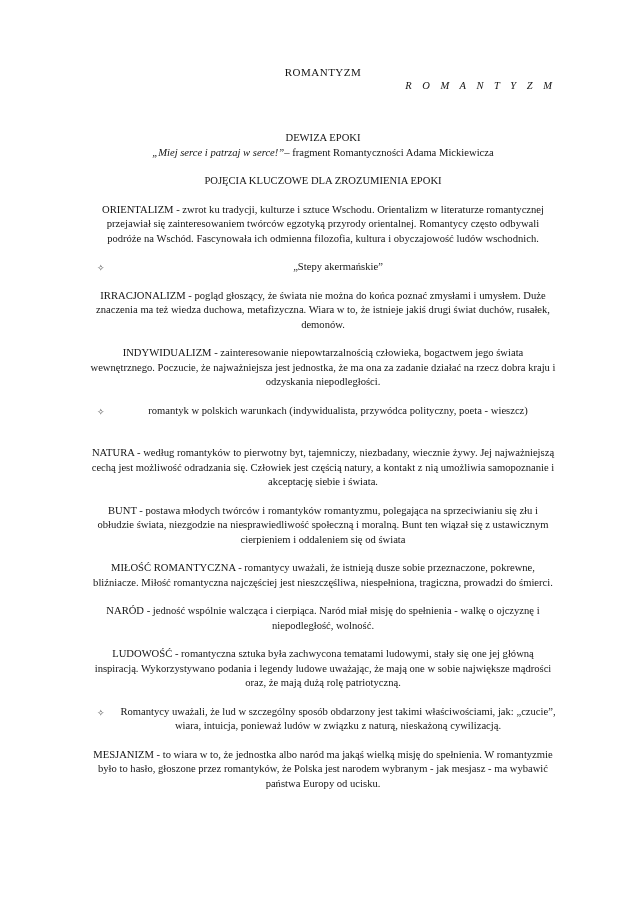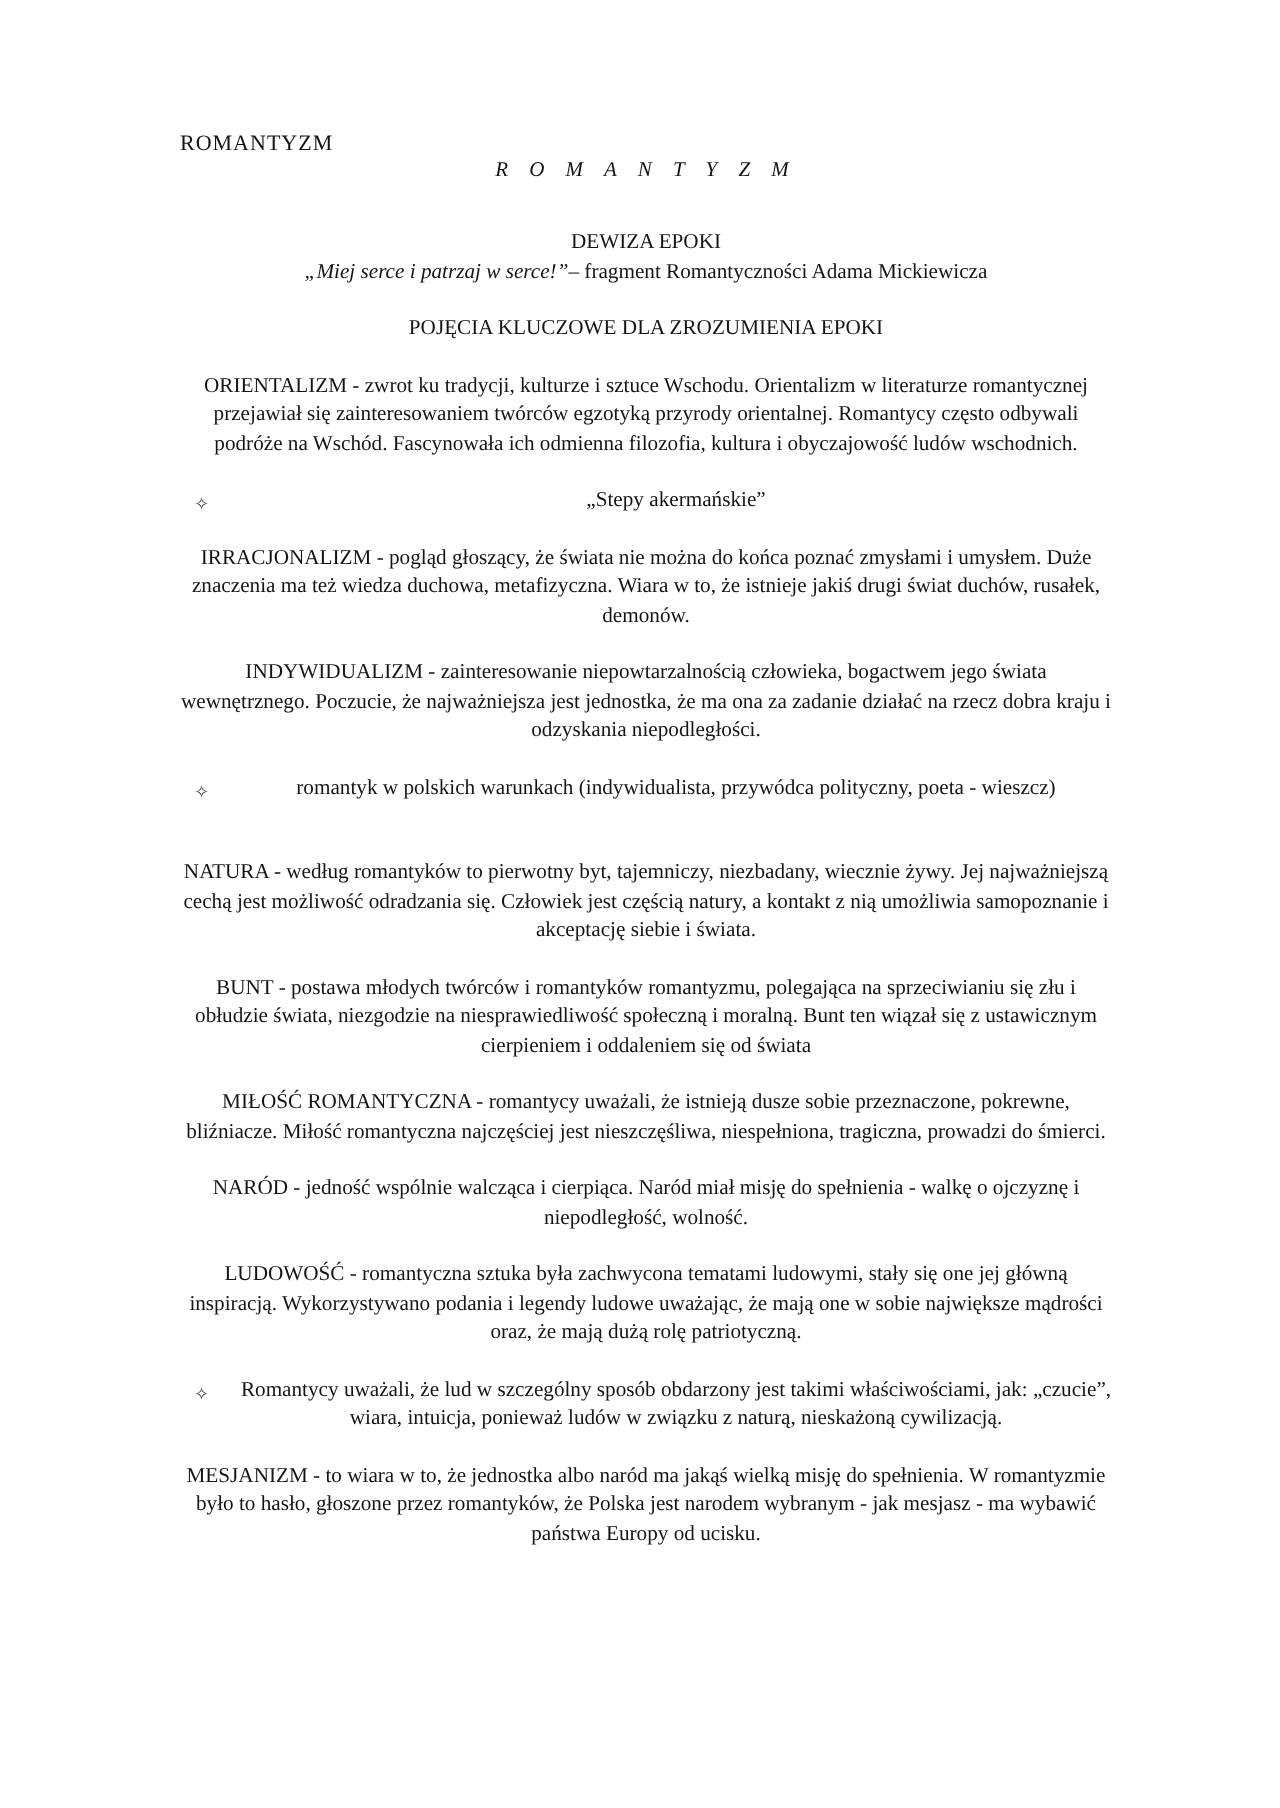--- a/index.html
+++ b/index.html
@@ -10,30 +10,31 @@
     font-family:"Liberation Serif", serif;
     color:#141414;
     overflow:hidden;
   }
   .content{
     position:absolute;
     left:90px;top:66px;
     width:466px;
   }
   .doc-title{
+    text-align:center;
     font-size:11px;
     letter-spacing:0.5px;
     margin:0 0 2px 0;
   }
   .doc-title-italic{
-    text-align:center;
+    text-align:right;
     font-size:10.5px;
     font-style:italic;
     letter-spacing:4px;
-    margin:0 0 24px 0;
+    margin:0 0 40px 0;
   }
   .block{
     font-size:10.6px;
     line-height:14.5px;
     margin:0 0 14px 0;
     text-align:center;
   }
   .block.line{margin-bottom:0;}
   .block.mixed .q{font-style:italic;}
   .block.bullet{

